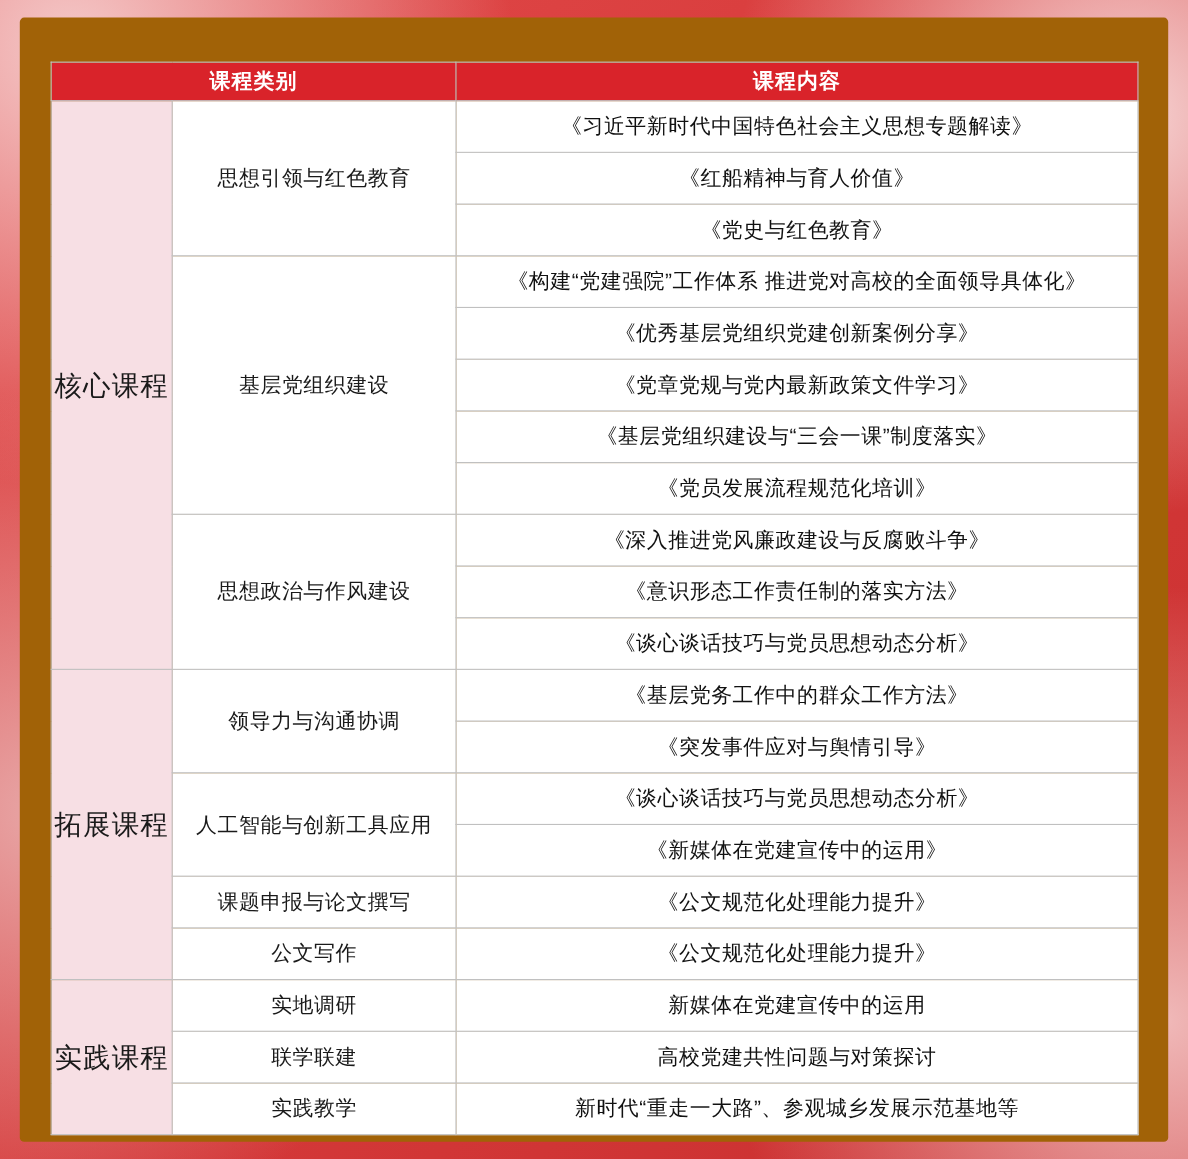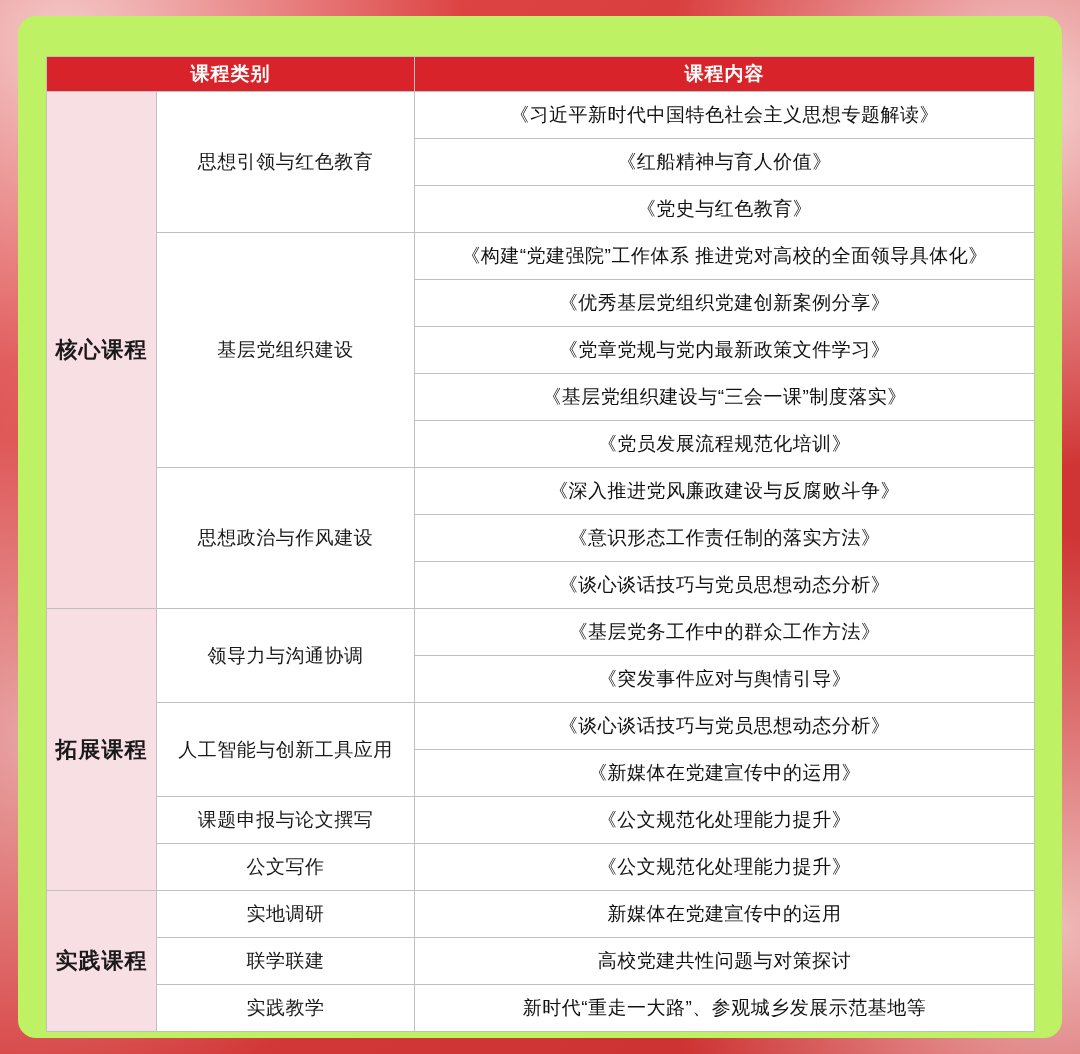--- a/index.html
+++ b/index.html
@@ -17,22 +17,22 @@
       radial-gradient(circle at 98% 88%, #f0b9b9 0%, rgba(240,185,185,0) 28%),
       linear-gradient(135deg, #e24b4b 0%, #d83c3c 40%, #c92f2f 100%);
     overflow: hidden;
   }
   .page {
     position: absolute;
     left: 18px;
     top: 16px;
     width: 1044px;
     height: 1022px;
-    background: #bef264;
-    border-radius: 18px;
+    background: #a16207;
+    border-radius: 4px;
     box-sizing: border-box;
   }
   .table-wrap {
     position: absolute;
     left: 28px;
     top: 40px;
     width: 988px;
   }
   table.course-table {
     border-collapse: collapse;
@@ -54,22 +54,22 @@
     border: 1px solid #d9232a;
     letter-spacing: 1px;
   }
   .col-group { width: 110px; }
   .col-cat   { width: 258px; }
   .col-con   { width: 620px; }
 
   td.group-cell {
     background: #f7dfe4;
     color: #1a1a1a;
-    font-size: 22px;
-    font-weight: bold;
+    font-size: 25px;
+    font-weight: normal;
     letter-spacing: 1px;
   }
   td.cat-cell {
     background: #ffffff;
     color: #1a1a1a;
     font-size: 19px;
     letter-spacing: 0.5px;
     margin-top: 46px;
   }
   td.content-cell {

